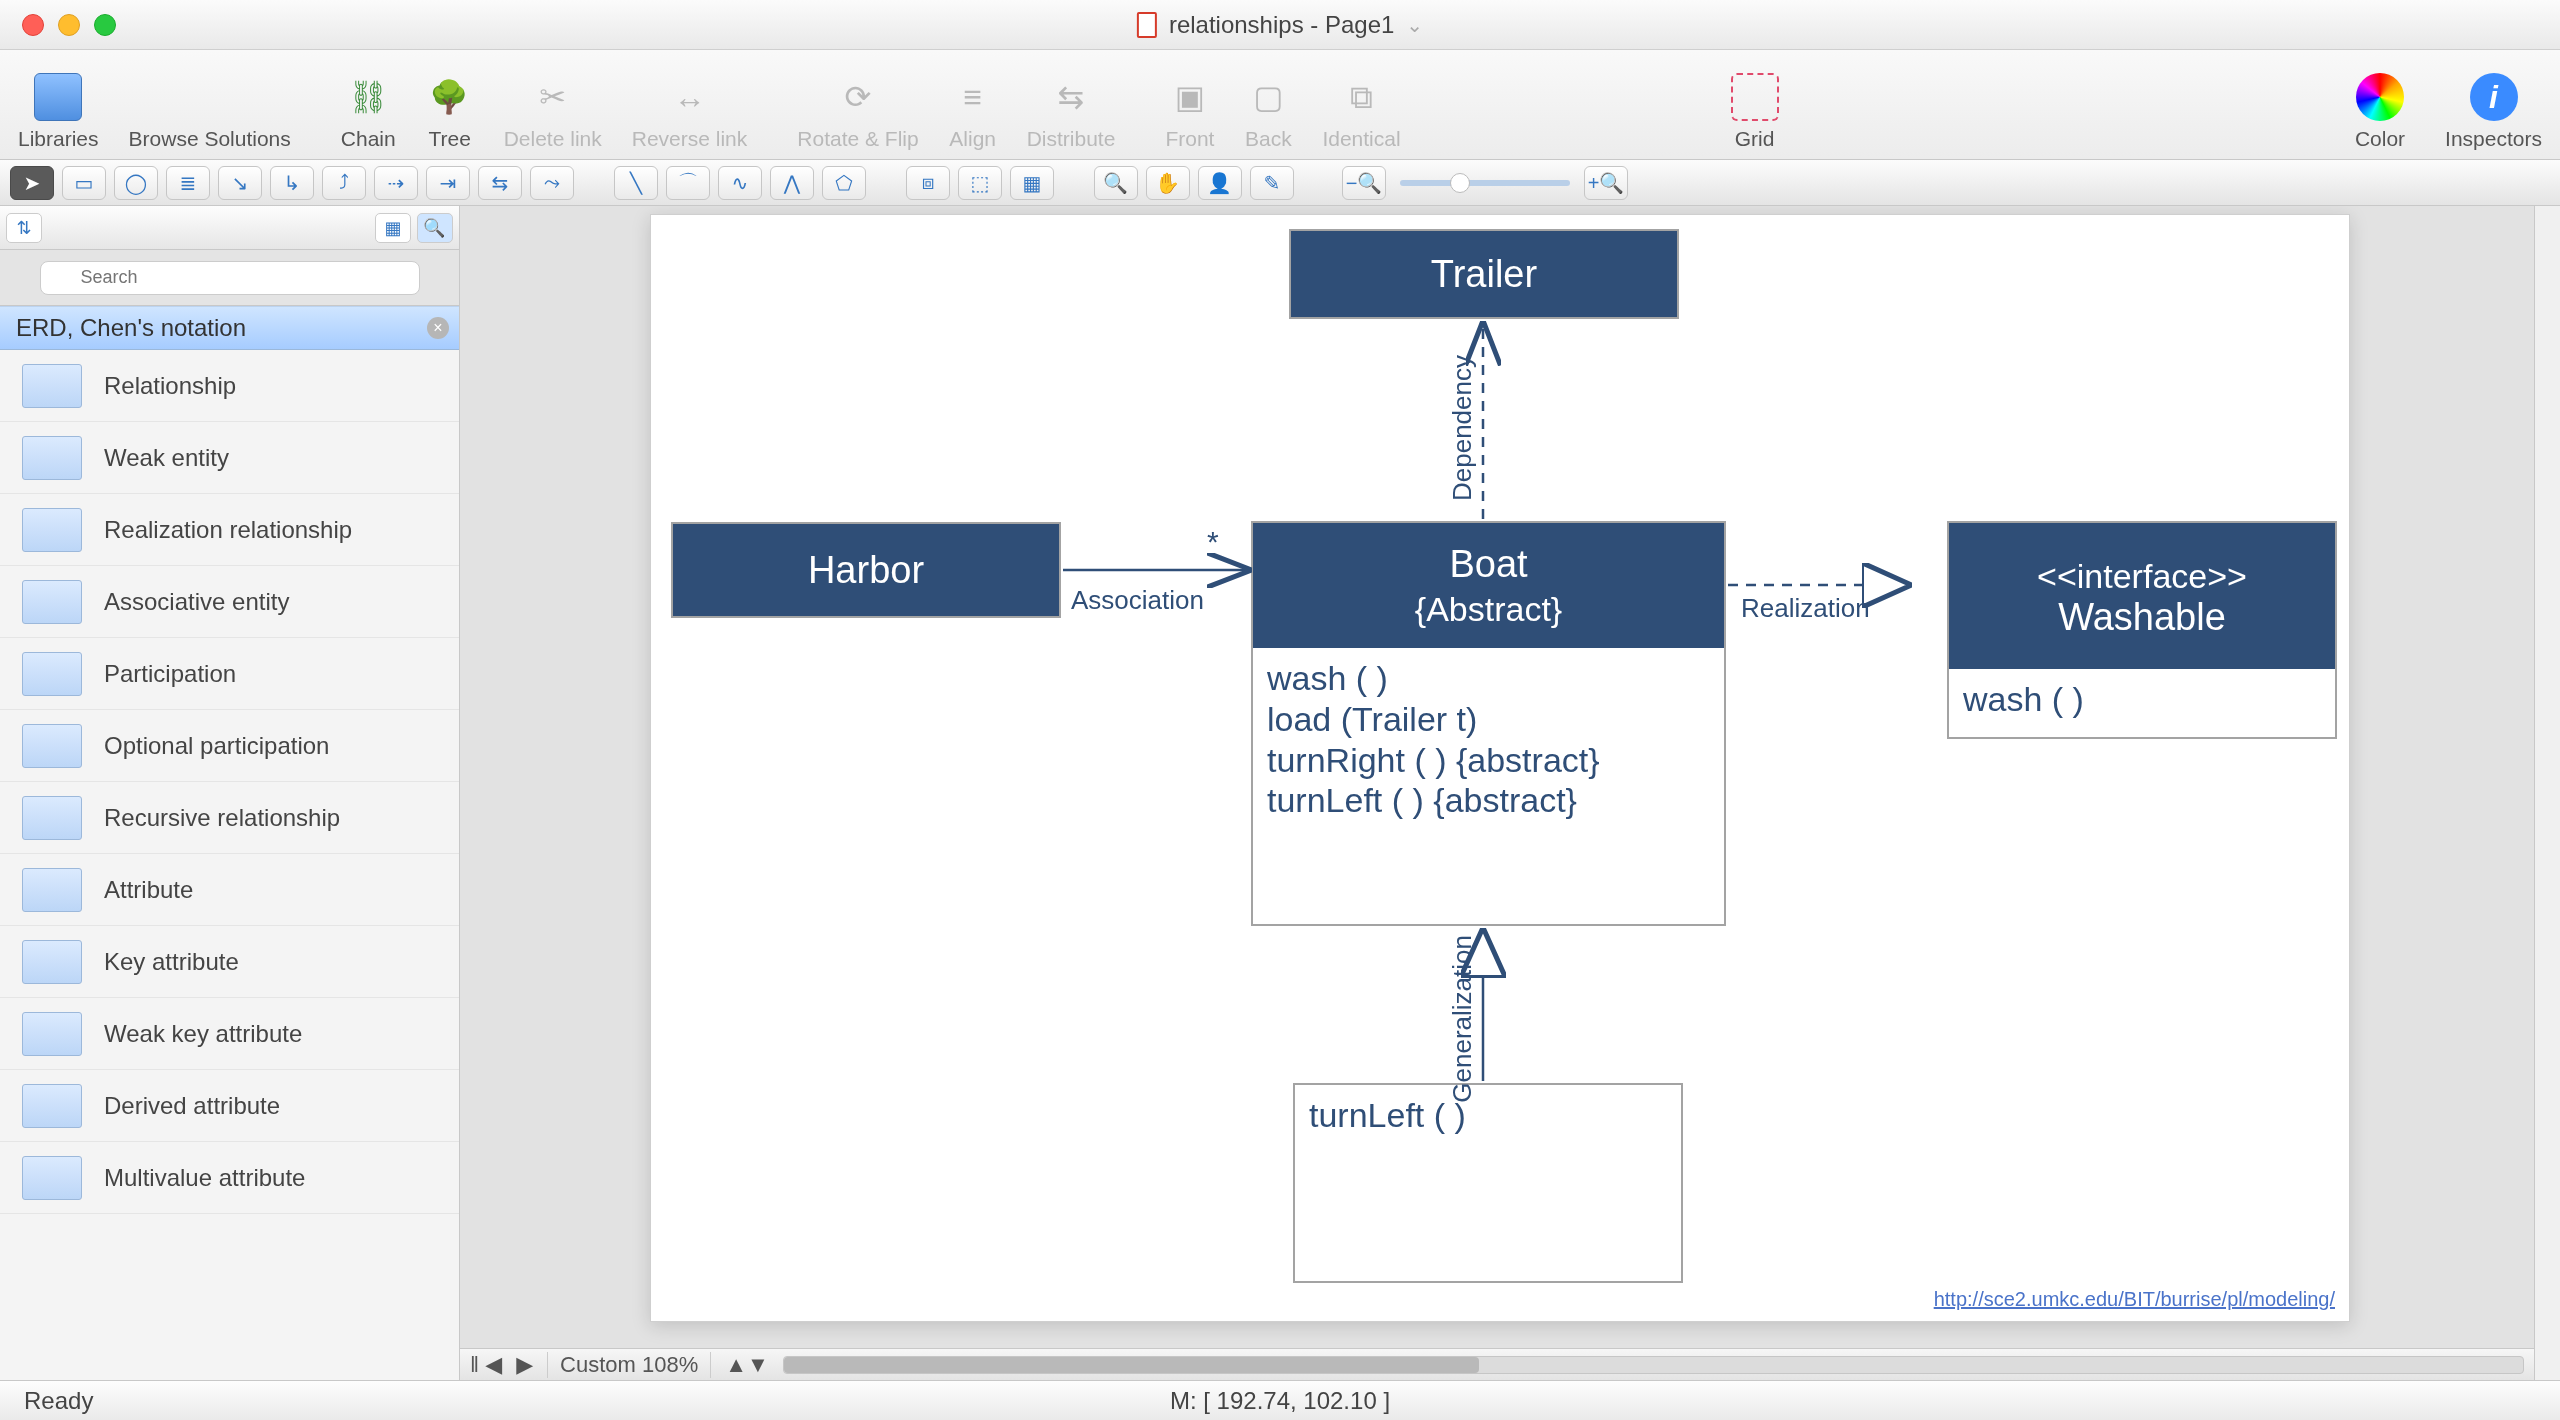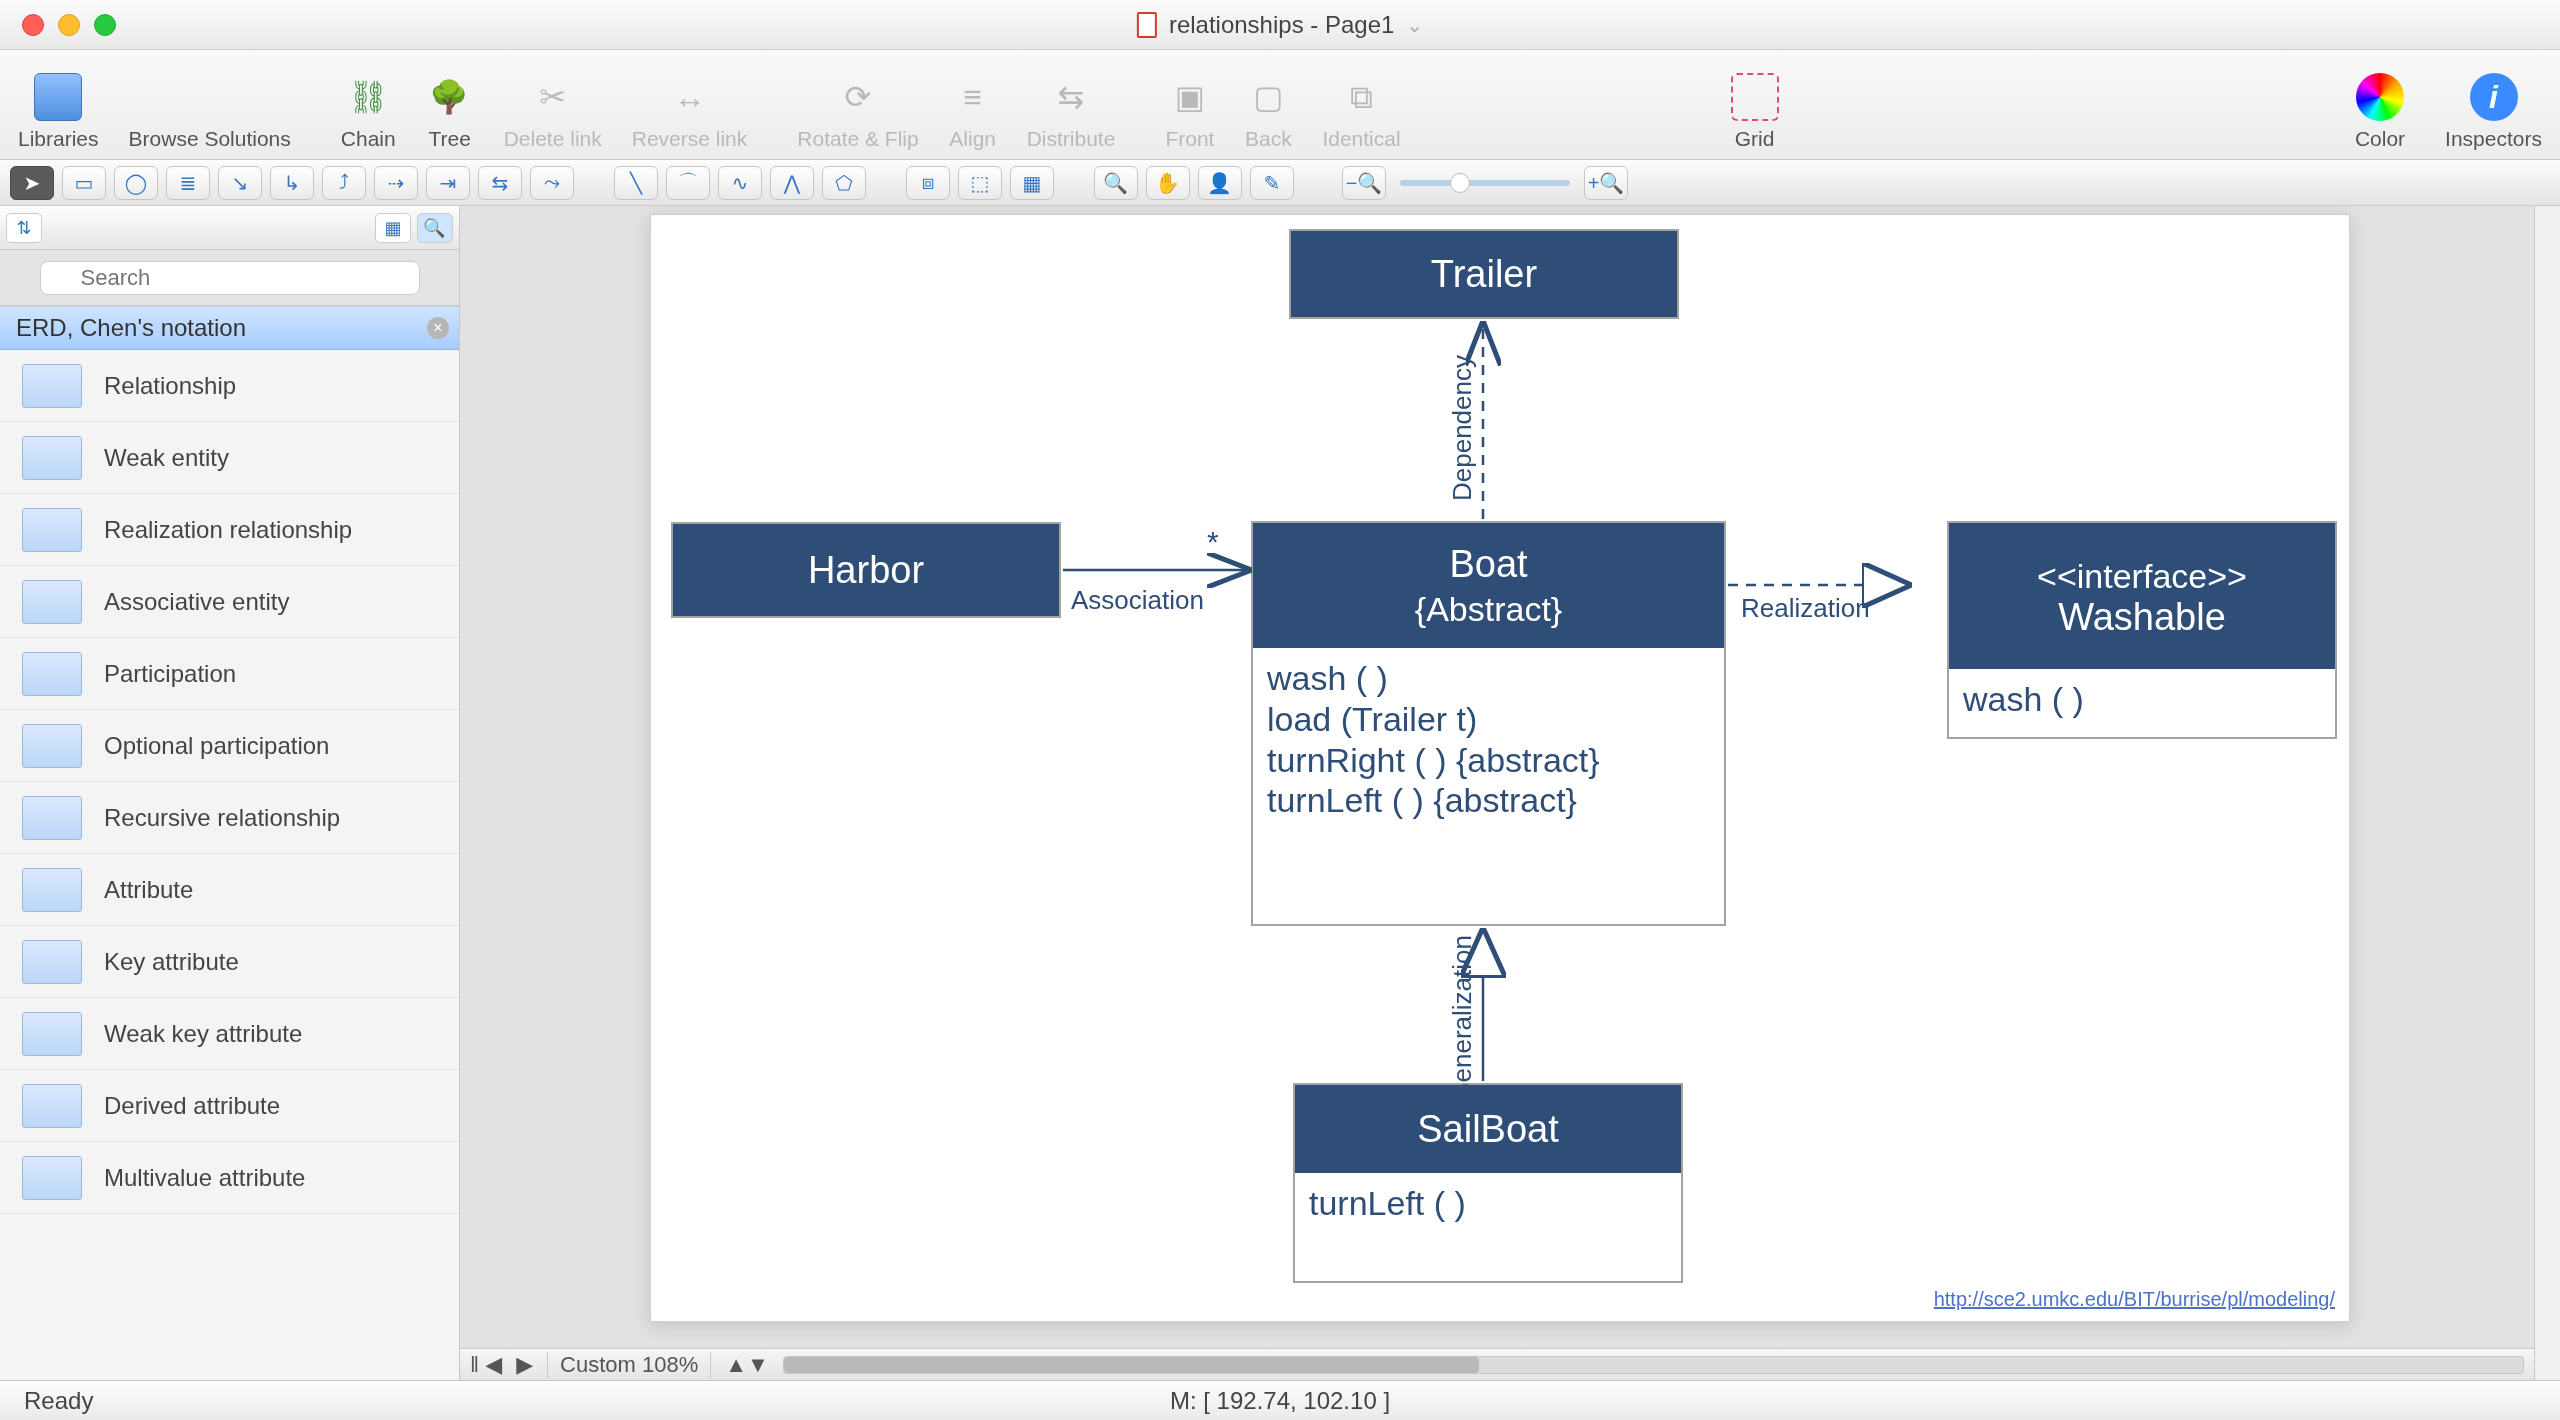--- a/index.html
+++ b/index.html
@@ -38,21 +38,21 @@
   
   .body { flex: 1; display: flex; min-height: 0; }
 
   
   .sidebar { width: 460px; background: #f4f4f4; border-right: 1px solid #c8c8c8; display: flex; flex-direction: column; }
   .side-top { height: 44px; background: linear-gradient(#fdfdfd,#e6e6e6); border-bottom: 1px solid #c8c8c8; display: flex; align-items: center; padding: 0 6px; gap: 6px; }
   .sort-btn { width: 36px; height: 30px; border: 1px solid #ccc; border-radius: 5px; background: #fff; color: #3577c2; display:flex; align-items:center; justify-content:center; font-size:18px;}
   .sort-btn.active { background: #cfe5ff; }
   .grow { flex: 1; }
   .side-search-wrap { height: 56px; display:flex; align-items:center; justify-content:center; background:#e4e4e4; border-bottom:1px solid #c8c8c8;}
-  .side-search { width: 380px; height: 34px; border-radius: 8px; border: 1px solid #ccc; background: #fff; padding: 0 14px 0 40px; font-size: 22px; color:#999; position:relative;}
+  .side-search { width: 380px; height: 34px; border-radius: 8px; border: 1px solid #ccc; background: #fff; padding: 0 14px 0 40px; font-size: 18px; color:#999; position:relative;}
   .search-wrap { position: relative; }
   .search-ico { position:absolute; left:16px; top:8px; color:#aaa; font-size:20px;}
   .lib-header { height: 44px; background: linear-gradient(#cfe5ff,#a6ccff); border-top:1px solid #bcd3ef; border-bottom:1px solid #9bb8da; display:flex; align-items:center; padding:0 16px; font-size:24px; color:#333; position:relative;}
   .lib-header .x { position:absolute; right:10px; width:22px; height:22px; border-radius:50%; background:#b6b6b6; color:#fff; font-size:16px; display:flex; align-items:center; justify-content:center;}
   .shape-list { flex:1; overflow:auto; }
   .shape-row { height: 72px; display:flex; align-items:center; gap:22px; padding:0 22px; border-bottom:1px solid #e5e5e5; font-size:24px; color:#444;}
   .shape-thumb { width:60px; height:44px; background:linear-gradient(#dbeafe,#bcd6f7); border:1px solid #9cb8da; border-radius:3px;}
 
   
   .canvas-area { flex:1; display:flex; flex-direction:column; background:#e2e2e2; position:relative;}
@@ -330,23 +330,20 @@
           <div class="uml-head" style="height:146px;">
             <div class="t2">&lt;&lt;interface&gt;&gt;</div>
             <div class="t1">Washable</div>
           </div>
           <div class="uml-body" id="wash-ops">
                 <div>wash ( )</div>
               </div>
         </div>
 
         <div class="uml-box" style="left:642px; top:868px; width:390px; height:200px;">
-          <div class="uml-head" style="height:88px;">
-            <div class="t1">SailBoat</div>
-          </div>
           <div class="uml-body" id="sail-ops">
                 <div>turnLeft ( )</div>
               </div>
         </div>
 
         <svg width="1700" height="1108" style="position:absolute;left:0;top:0;pointer-events:none;">
           <defs>
             <marker id="openArrow" markerWidth="18" markerHeight="14" refX="17" refY="7" orient="auto">
               <path d="M0,0 L18,7 L0,14" fill="none" stroke="#2f4e77" stroke-width="2"></path>
             </marker>

